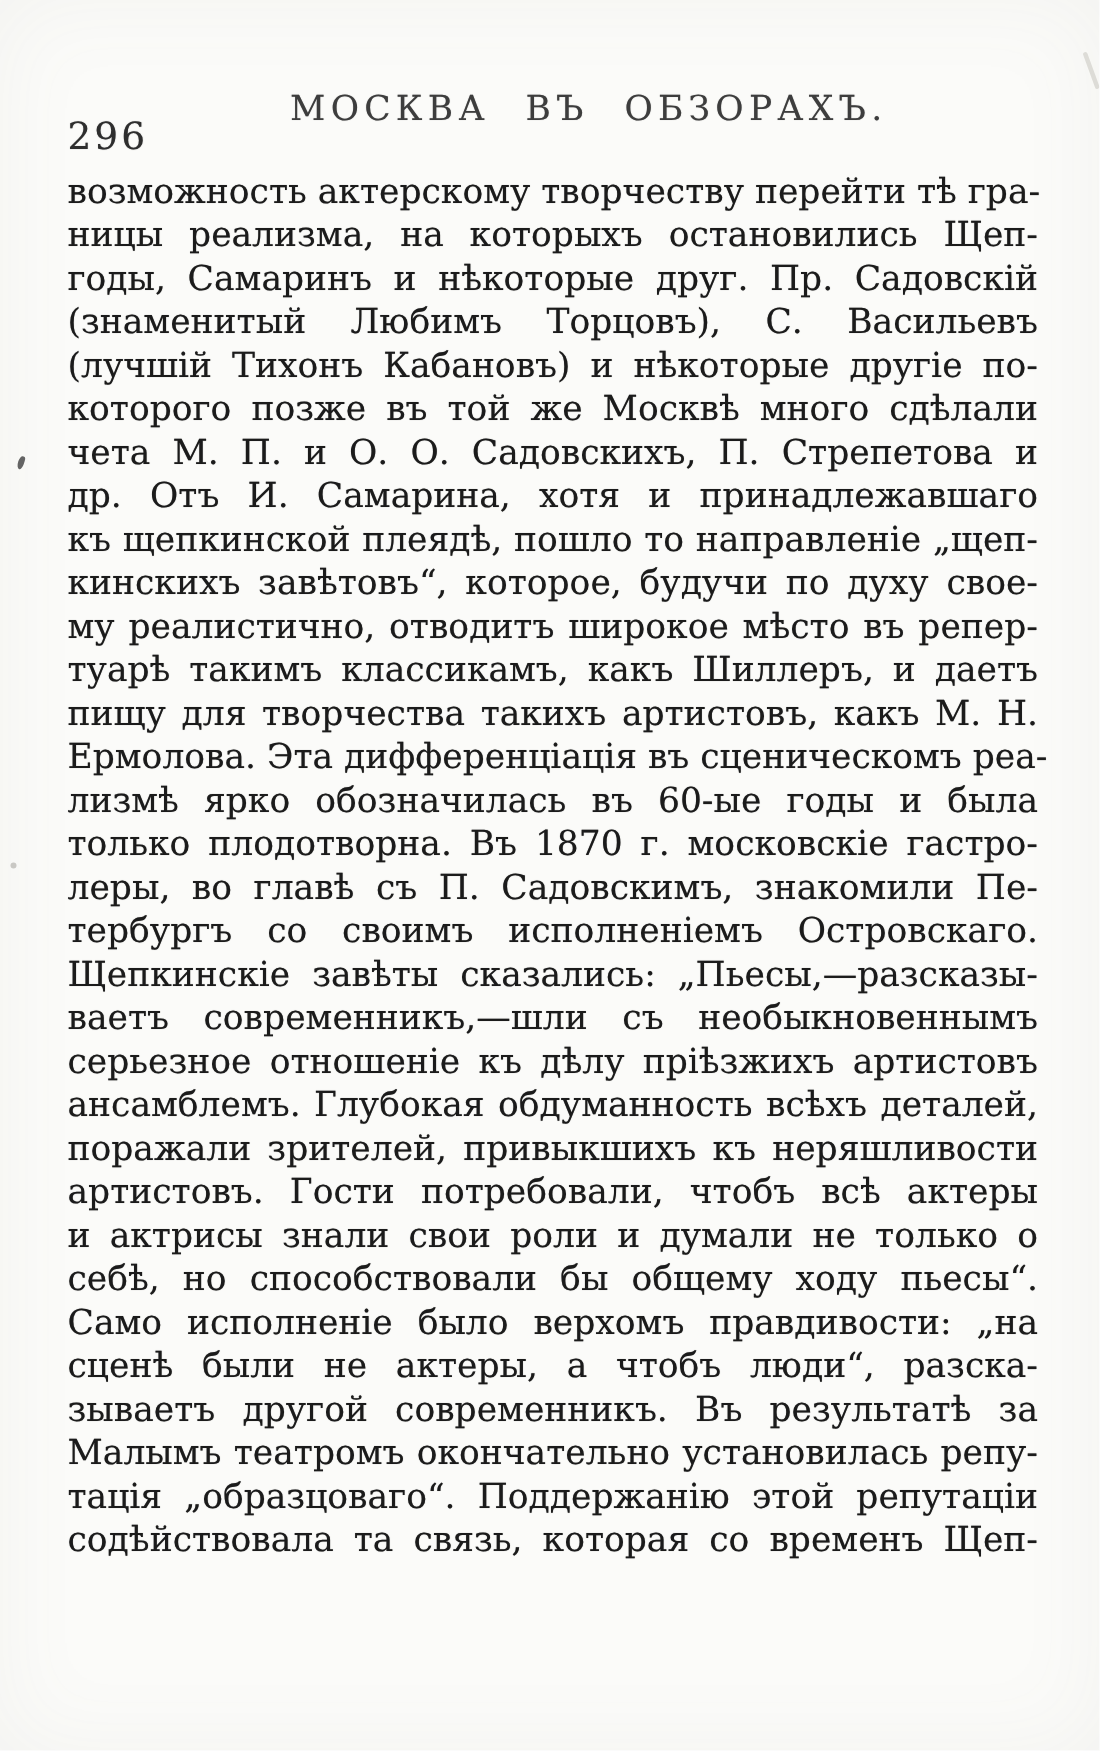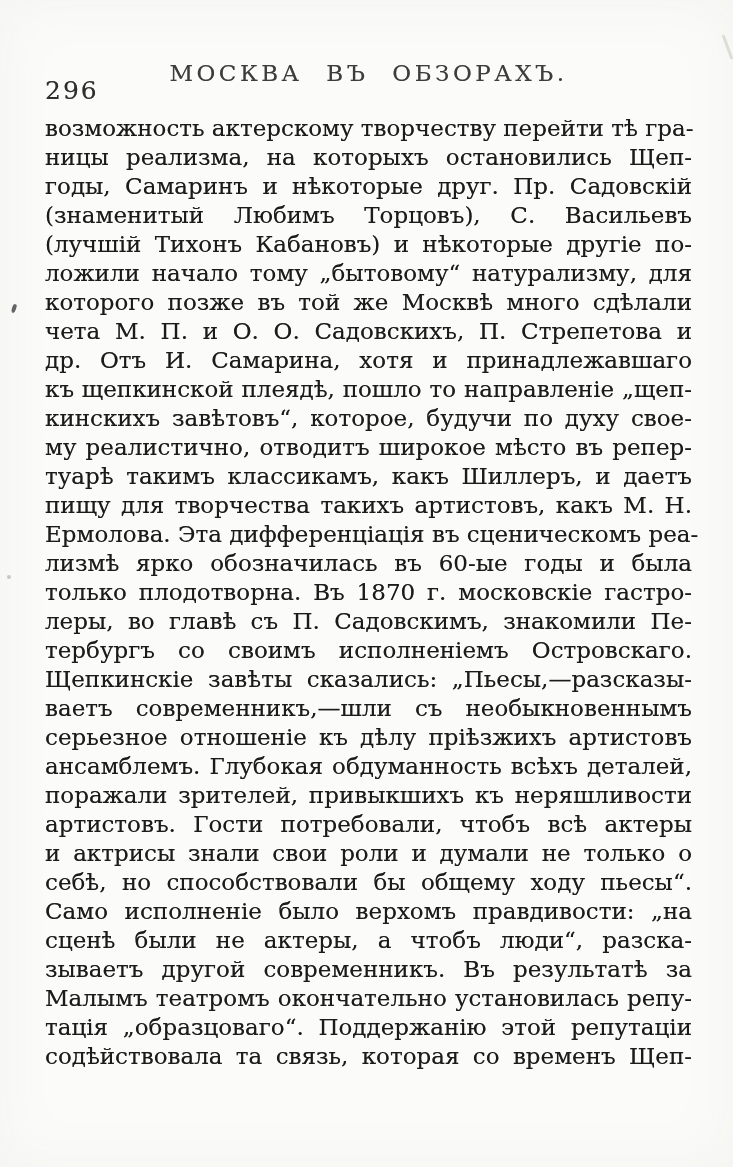--- a/index.html
+++ b/index.html
@@ -30,20 +30,21 @@
     font-size: 25px;
     color: #2e2e2e;
     letter-spacing: 2px;
     text-shadow: 0 0 0.6px rgba(40,40,40,0.5);
   }
   .running-title {
     position: absolute;
     left: 50%;
     top: 2px;
     transform: translateX(-50%);
+    margin-left: 24px;
     font-size: 23px;
     color: #3d3d3d;
     letter-spacing: 3.5px;
     word-spacing: 13px;
     white-space: nowrap;
     text-shadow: 0 0 0.6px rgba(60,60,60,0.45);
   }
   .body-text {
     position: absolute;
     top: 114px;
@@ -102,21 +103,20 @@
     <span class="page-number">296</span>
     <span class="running-title">МОСКВА ВЪ ОБЗОРАХЪ.</span>
   </div>
 
   <div class="body-text">
       <div class="text-line">возможность актерскому творчеству перейти тѣ гра-</div>
       <div class="text-line">ницы реализма, на которыхъ остановились Щеп-</div>
       <div class="text-line">годы, Самаринъ и нѣкоторые друг. Пр. Садовскій</div>
       <div class="text-line">(знаменитый Любимъ Торцовъ), С. Васильевъ</div>
       <div class="text-line">(лучшій Тихонъ Кабановъ) и нѣкоторые другіе по-</div>
-      <div class="text-line">ложили начало тому „бытовому“ натурализму, для</div>
       <div class="text-line">которого позже въ той же Москвѣ много сдѣлали</div>
       <div class="text-line">чета М. П. и О. О. Садовскихъ, П. Стрепетова и</div>
       <div class="text-line">др. Отъ И. Самарина, хотя и принадлежавшаго</div>
       <div class="text-line">къ щепкинской плеядѣ, пошло то направленіе „щеп-</div>
       <div class="text-line">кинскихъ завѣтовъ“, которое, будучи по духу свое-</div>
       <div class="text-line">му реалистично, отводитъ широкое мѣсто въ репер-</div>
       <div class="text-line">туарѣ такимъ классикамъ, какъ Шиллеръ, и даетъ</div>
       <div class="text-line">пищу для творчества такихъ артистовъ, какъ М. Н.</div>
       <div class="text-line">Ермолова. Эта дифференціація въ сценическомъ реа-</div>
       <div class="text-line">лизмѣ ярко обозначилась въ 60-ые годы и была</div>

